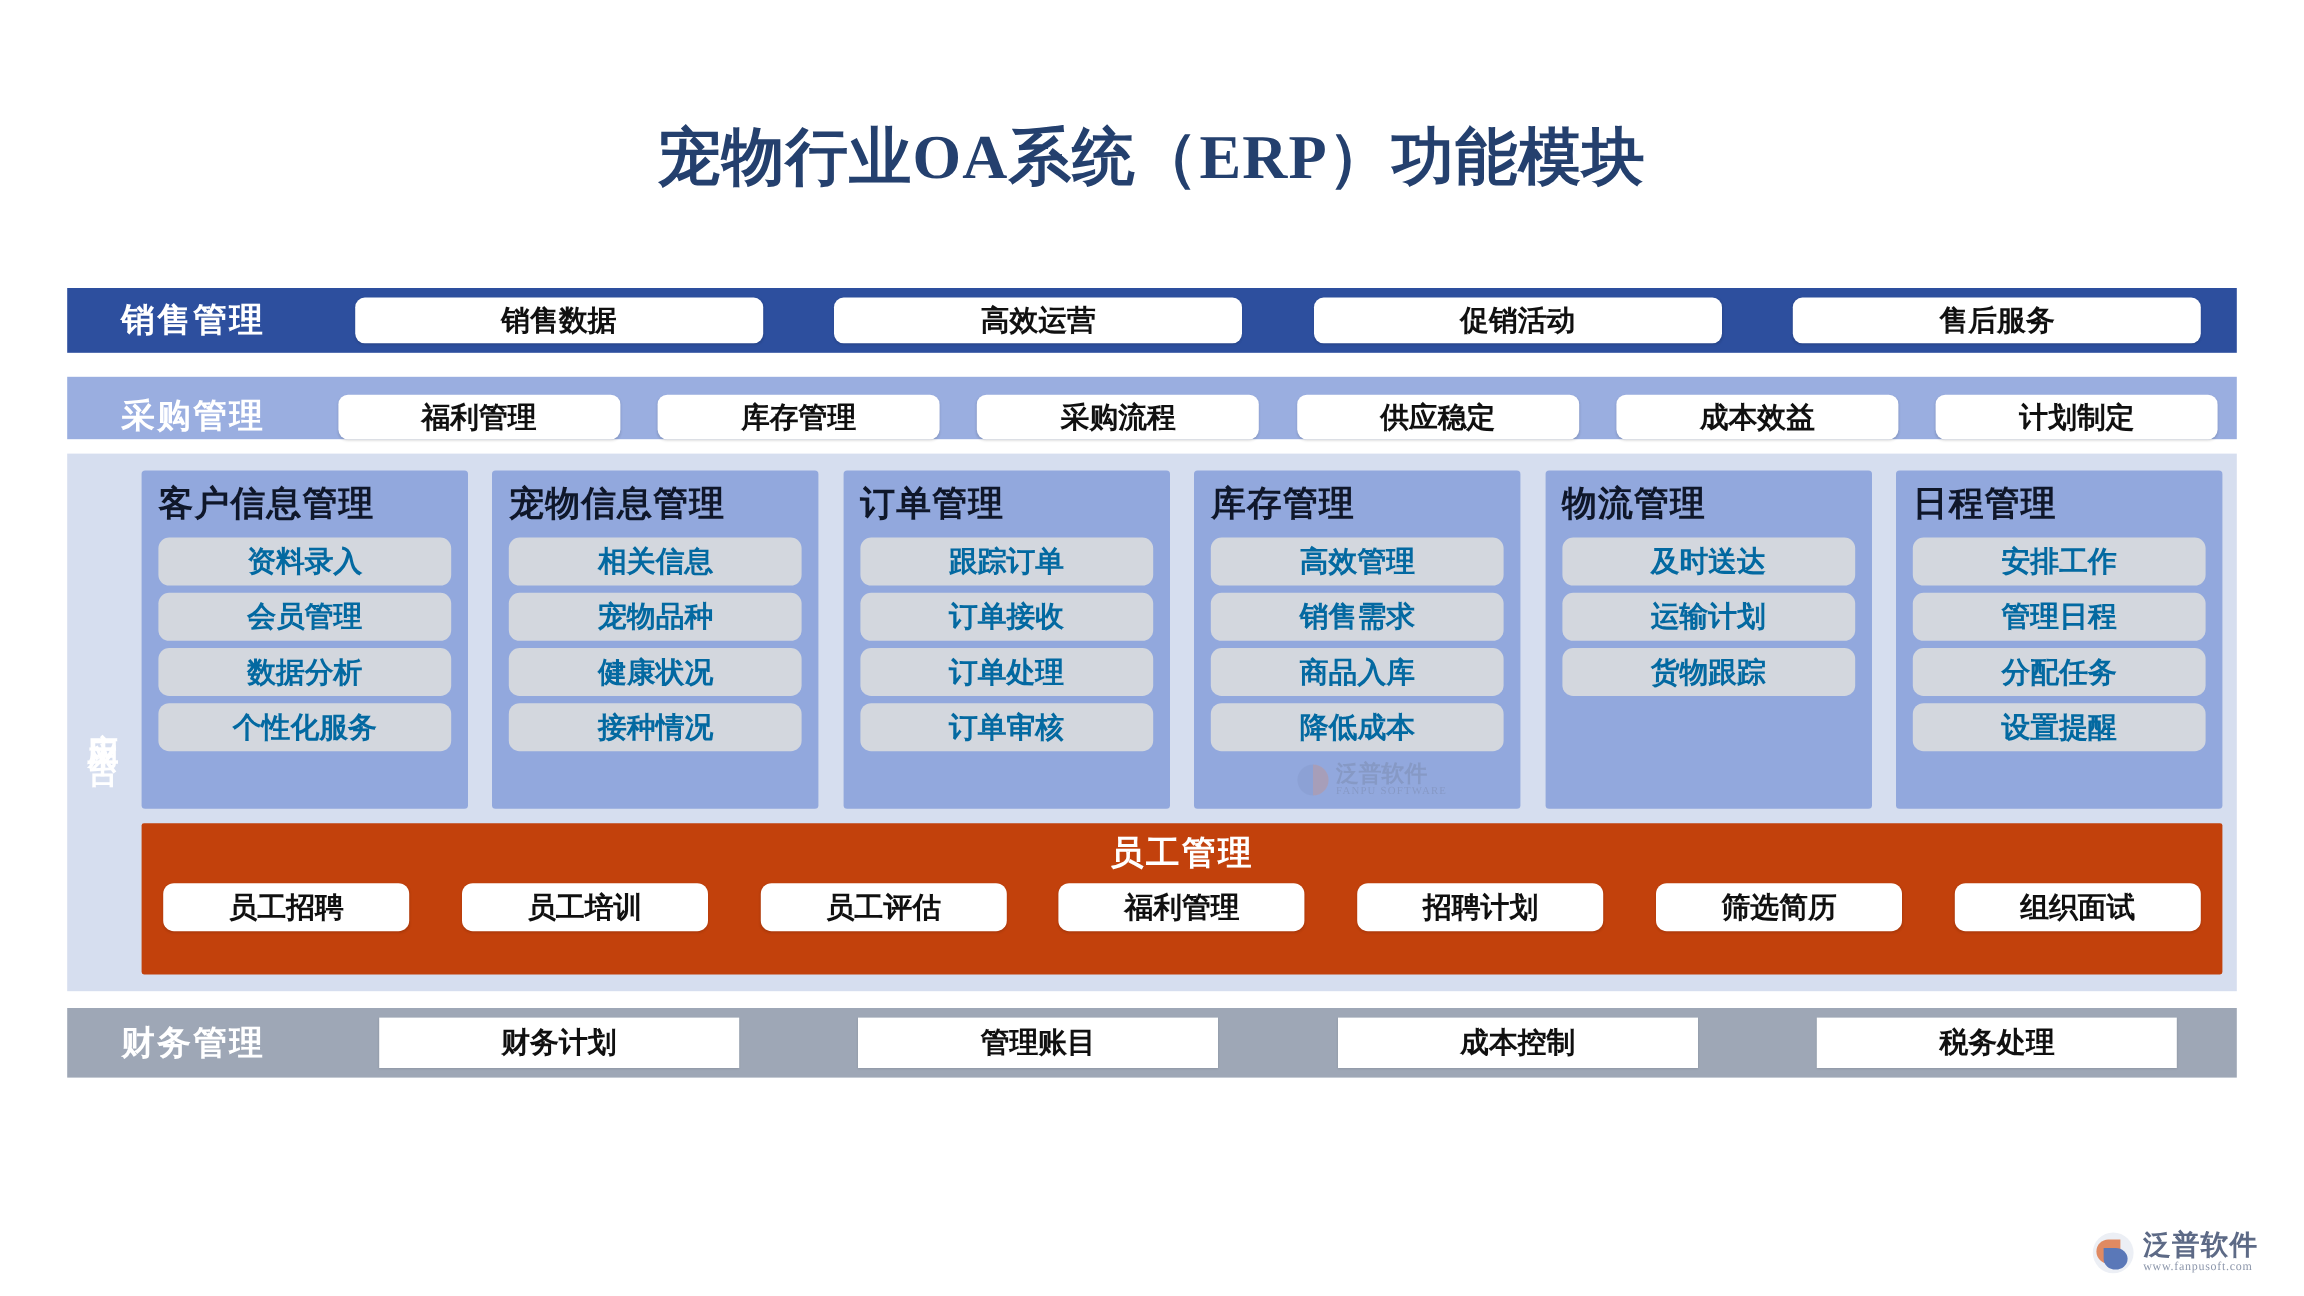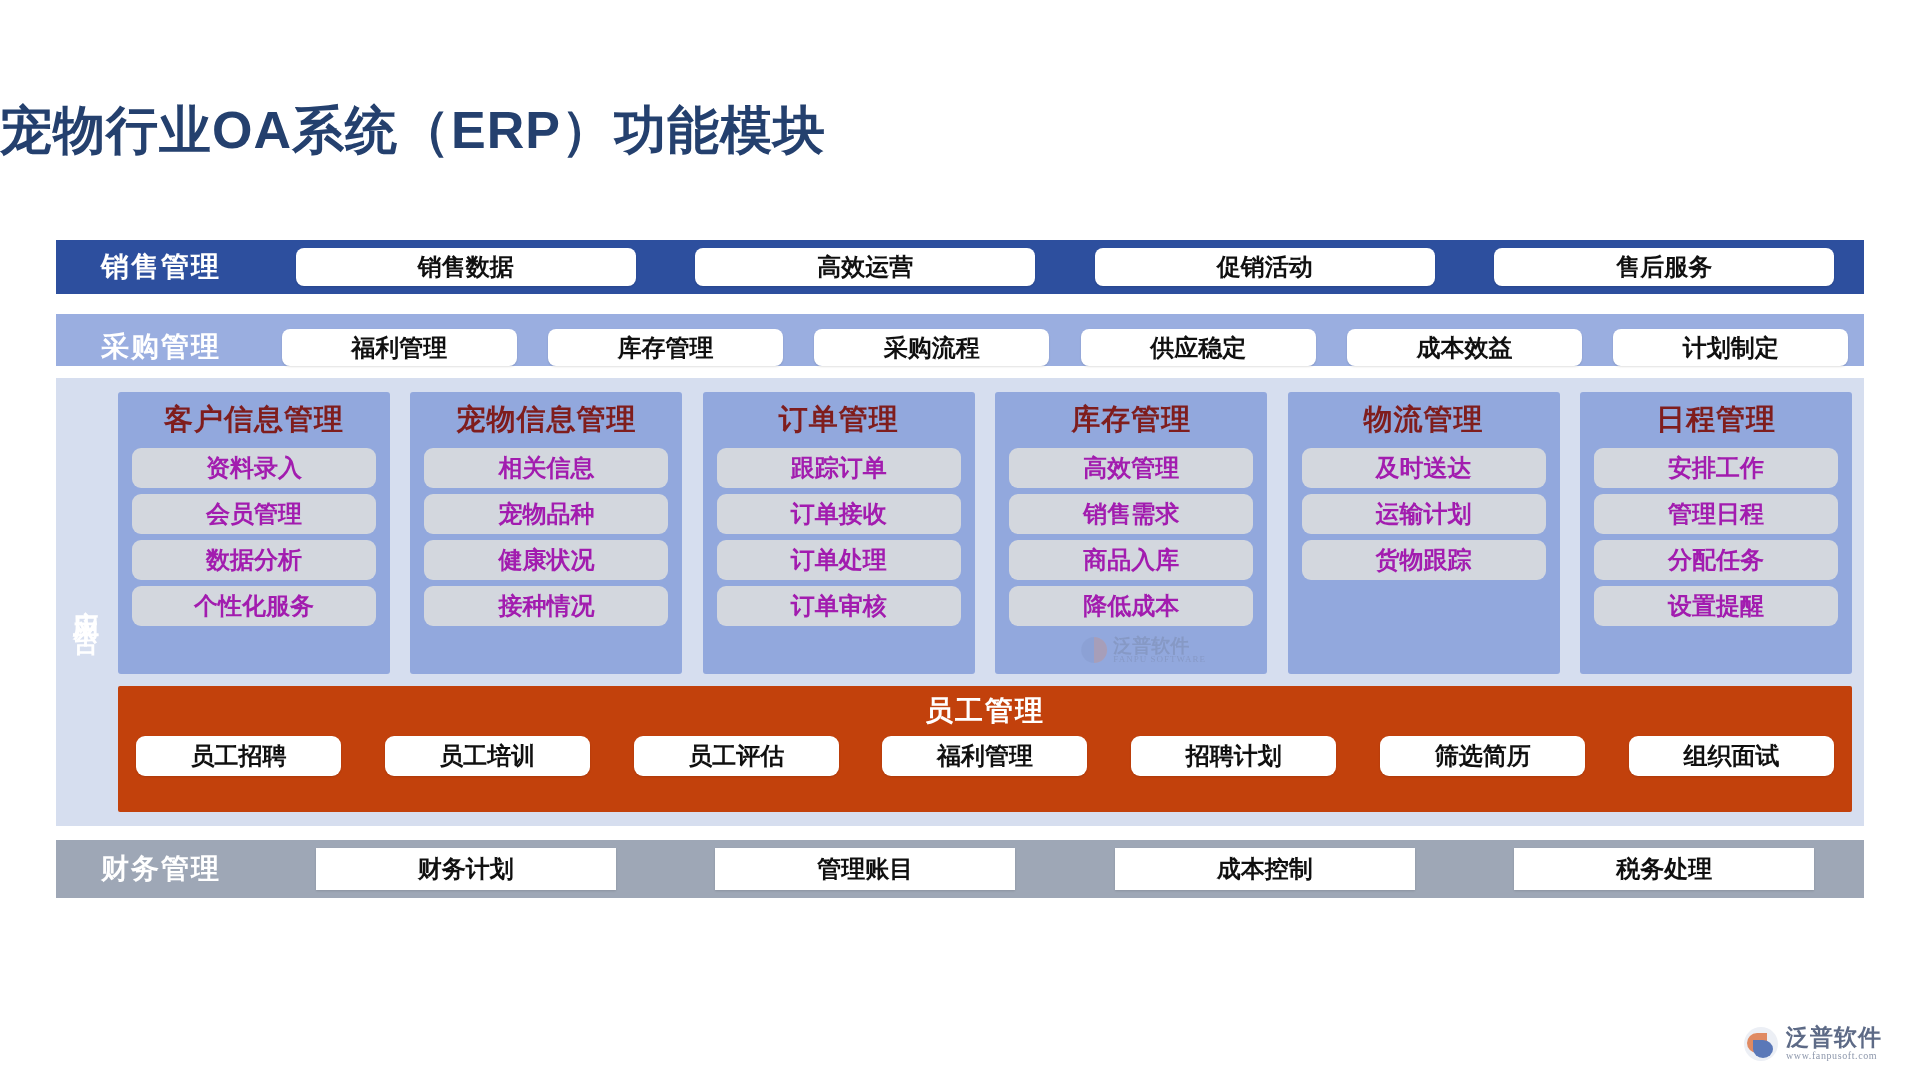--- a/index.html
+++ b/index.html
@@ -18,25 +18,26 @@
     height: 1080px;
     background: #ffffff;
   }
 
   
   .title {
     position: absolute;
     top: 96px;
     left: 0;
     width: 1920px;
+    text-align: center;
     font-size: 52px;
     font-weight: bold;
     color: #24406e;
     letter-spacing: 1px;
-    font-family: Liberation Sans, sans-serif;
+    font-family: Liberation Serif, serif;
   }
 
   
   .band {
     position: absolute;
     left: 56px;
     width: 1808px;
     display: flex;
     align-items: center;
   }
@@ -134,43 +135,42 @@
     background: #92a8dd;
     border-radius: 3px;
     padding: 8px 14px 12px 14px;
     display: flex;
     flex-direction: column;
   }
 
   .col-title {
     font-size: 29px;
     font-weight: bold;
-    color: #7f1d1d;
-    text-align: center;
+    color: #0f172a;
     margin-bottom: 8px;
     letter-spacing: 1px;
   }
 
   .col-items {
     display: flex;
     flex-direction: column;
     gap: 6px;
     flex: 1 1 auto;
   }
 
   .col-item {
     background: #d3d7de;
     border-radius: 9px;
     height: 40px;
     display: flex;
     align-items: center;
     justify-content: center;
     font-size: 24px;
     font-weight: bold;
-    color: #a21caf;
+    color: #0369a1;
   }
 
   
   .watermark {
     position: absolute;
     left: 50%;
     bottom: 10px;
     transform: translateX(-40%);
     display: flex;
     align-items: center;

